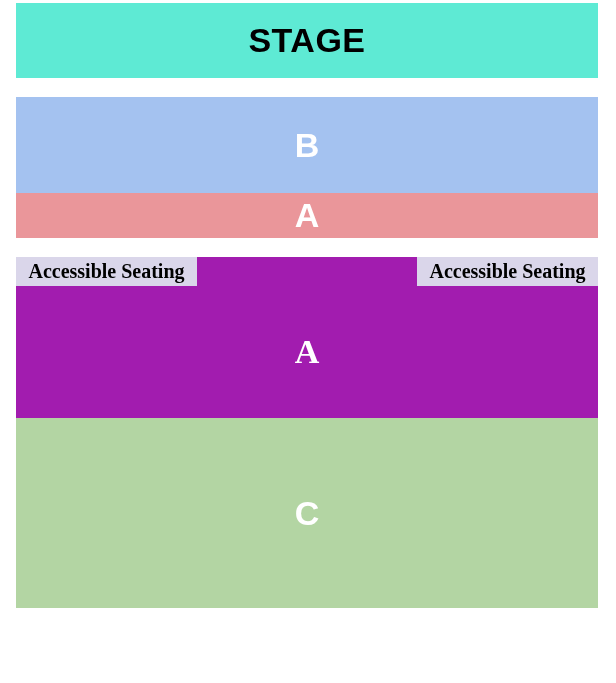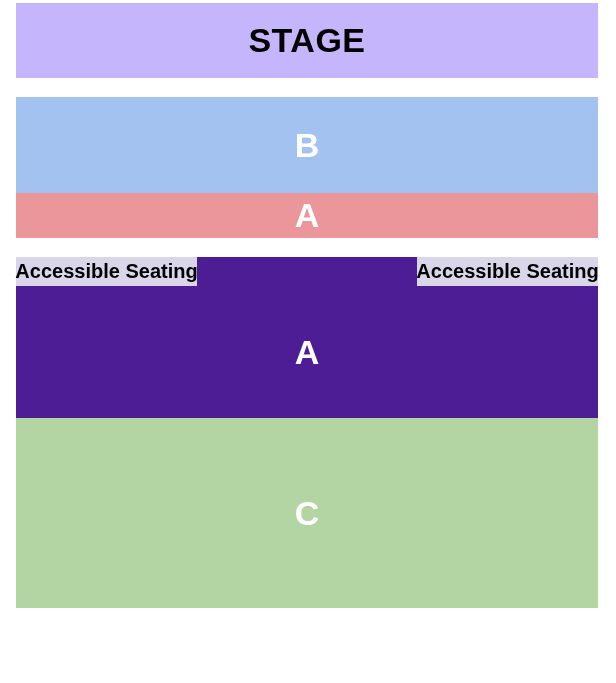--- a/index.html
+++ b/index.html
@@ -80,33 +80,33 @@
     font-size: 34px;
     font-weight: bold;
     color: #000000;
   }
 </style>
 </head>
 <body>
 
 <div class="canvas">
 
-  <div class="stage" style="background: #c4b5fd; text-align: center;">
+  <div class="stage" style="background: #5eead4; text-align: center;">
     <span>STAGE</span>
   </div>
 
   <div class="section section-b centered-letter" style="background: rgb(164, 194, 240);">
     <span class="letter">B</span>
   </div>
 
   <div class="section section-a-front centered-letter" style="background: rgb(234, 150, 154);">
     <span class="letter">A</span>
   </div>
 
-  <div class="section section-a-rear" style="background: #4c1d95;">
+  <div class="section section-a-rear" style="background: #a21caf; font-family: Liberation Serif, serif;">
     <div class="labels-row">
       <div class="acc-label" style="background: rgb(218, 214, 234);">Accessible Seating</div>
       <div class="acc-label" style="background: rgb(218, 214, 234);">Accessible Seating</div>
     </div>
     <div class="letter-area">
       <span class="letter">A</span>
     </div>
   </div>
 
   <div class="section section-c centered-letter" style="background: rgb(179, 213, 163);">

